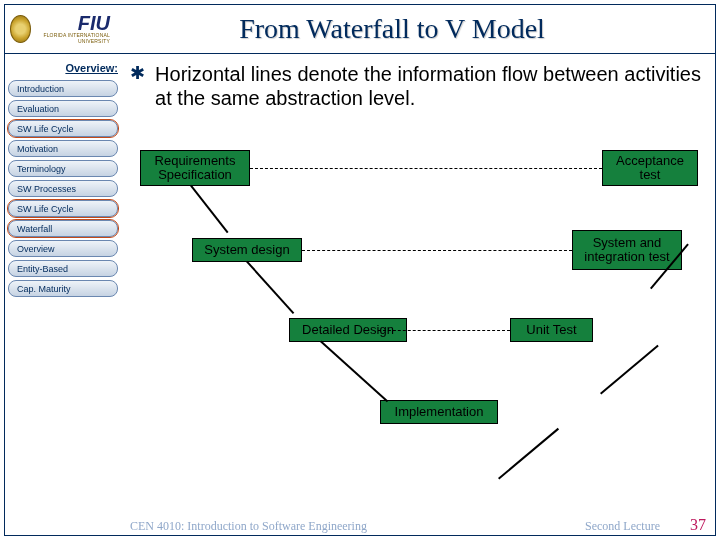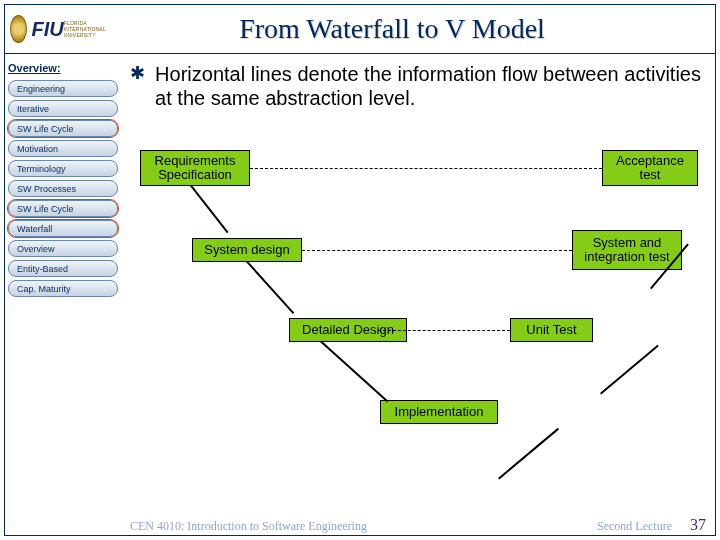--- a/index.html
+++ b/index.html
@@ -27,41 +27,42 @@
     width: 100px; height: 48px;
     display: flex; align-items: center; justify-content: center;
     margin-left: 6px;
   }
   .logo-seal {
     width: 28px; height: 28px; border-radius: 50%;
     background: radial-gradient(circle,#e8d070 30%, #c9a22b 60%, #8a6b10 100%);
     border: 1px solid #7a5c0a;
     margin-right: 4px;
   }
-  .logo-text { display: flex; flex-direction: row; }
+  .logo-text { display: flex; flex-direction: column; text-align: right; }
   .logo-fiu { font-weight: bold; font-style: italic; font-size: 20px; color: #1a2a6c; line-height: 0.9; }
   .logo-sub { font-size: 5px; color: #7a5c0a; letter-spacing: 0.2px; }
   .title {
     flex: 1;
     text-align: center;
     font-family: "Times New Roman", serif;
     font-size: 28px;
     color: #012a5c;
     text-shadow: 1px 1px 1px rgba(0,0,0,.2);
     padding-right: 42px;
   }
   .sidebar {
     position: absolute;
     top: 60px; left: 8px; width: 110px;
   }
   .section-lbl {
     font-size: 11px; font-weight: bold;
     color: #012a5c;
     text-decoration: underline;
     margin: 2px 0 6px 0;
+    text-align: right;
   }
   .nav-item {
     position: relative;
     height: 17px;
     margin-bottom: 3px;
     border-radius: 8px;
     border: 1px solid #6a87b0;
     background: linear-gradient(#eef3f8,#c6d3e3);
     font-size: 9px; color: #012a5c;
     display: flex; align-items: center;
@@ -87,21 +88,21 @@
   .bullet-text {
     font-size: 20px; color: #000; line-height: 1.2;
   }
   .diagram {
     position: absolute;
     top: 150px; left: 130px; width: 580px; height: 350px;
   }
   .box {
     position: absolute;
     border: 1px solid #000;
-    background: #84cc16;
+    background: #15803d;
     font-size: 13px;
     display: flex; align-items: center; justify-content: center;
     text-align: center;
     padding: 4px 8px;
     line-height: 1.1;
   }
   .dash {
     position: absolute;
     border-top: 1.5px dashed #000;
     height: 0;
@@ -111,43 +112,43 @@
     background: #000;
   }
   .footer {
     position: absolute;
     bottom: 6px; left: 130px; right: 14px;
     display: flex; justify-content: space-between; align-items: baseline;
     font-size: 12px;
   }
   .course { color: #8fa7c9; font-family: "Times New Roman", serif; }
   .lecture { color: #8fa7c9; font-family: "Times New Roman", serif; }
-  .pagenum { font-size: 16px; color: #4c1d95; font-family: "Times New Roman", serif; margin-left: 18px; text-align: center; }
+  .pagenum { font-size: 16px; color: #be185d; font-family: "Times New Roman", serif; margin-left: 18px; text-align: center; }
 </style>
 </head>
 <body>
 
 <div class="slide-border"></div>
 
 <div class="header">
   <div class="logo">
     <div class="logo-seal"></div>
     <div class="logo-text">
       <div class="logo-fiu">FIU</div>
       <div class="logo-sub">FLORIDA INTERNATIONAL UNIVERSITY</div>
     </div>
   </div>
   <div class="title">From Waterfall to V Model</div>
 </div>
 
 <div class="sidebar">
   <div class="section-lbl">Overview:</div>
   <div id="nav-container">
-      <div class="nav-item">Engineering</div>
-      <div class="nav-item">Iterative</div>
+      <div class="nav-item">Introduction</div>
+      <div class="nav-item">Evaluation</div>
       <div class="nav-item hi">SW Life Cycle</div>
       <div class="nav-item">Motivation</div>
       <div class="nav-item">Terminology</div>
       <div class="nav-item">SW Processes</div>
       <div class="nav-item hi">SW Life Cycle</div>
       <div class="nav-item hi">Waterfall</div>
       <div class="nav-item">Overview</div>
       <div class="nav-item">Entity-Based</div>
       <div class="nav-item">Cap. Maturity</div>
     </div>
@@ -193,17 +194,17 @@
   <div class="solid" style="left:60px; top:36px; width:1.5px; height:60px; transform-origin:top left; transform:rotate(-38deg);"></div>
   <div class="solid" style="left:116px; top:112px; width:1.5px; height:70px; transform-origin:top left; transform:rotate(-42deg);"></div>
   <div class="solid" style="left:190px; top:192px; width:1.5px; height:90px; transform-origin:top left; transform:rotate(-48deg);"></div>
   <div class="solid" style="left:368px; top:250px; width:1.5px; height:78px; transform-origin:bottom left; transform:rotate(50deg);"></div>
   <div class="solid" style="left:470px; top:168px; width:1.5px; height:75px; transform-origin:bottom left; transform:rotate(50deg);"></div>
   <div class="solid" style="left:520px; top:80px; width:1.5px; height:58px; transform-origin:bottom left; transform:rotate(40deg);"></div>
 </div>
 
 <div class="footer">
   <span class="course">CEN 4010: Introduction to Software Engineering</span>
-  <span style="display:flex; align-items:baseline;">
+  <span style="display:flex; align-items:baseline;gap:12px;">
     <span class="lecture">Second Lecture</span>
     <span class="pagenum">37</span>
   </span>
 </div>
 
 </body></html>

